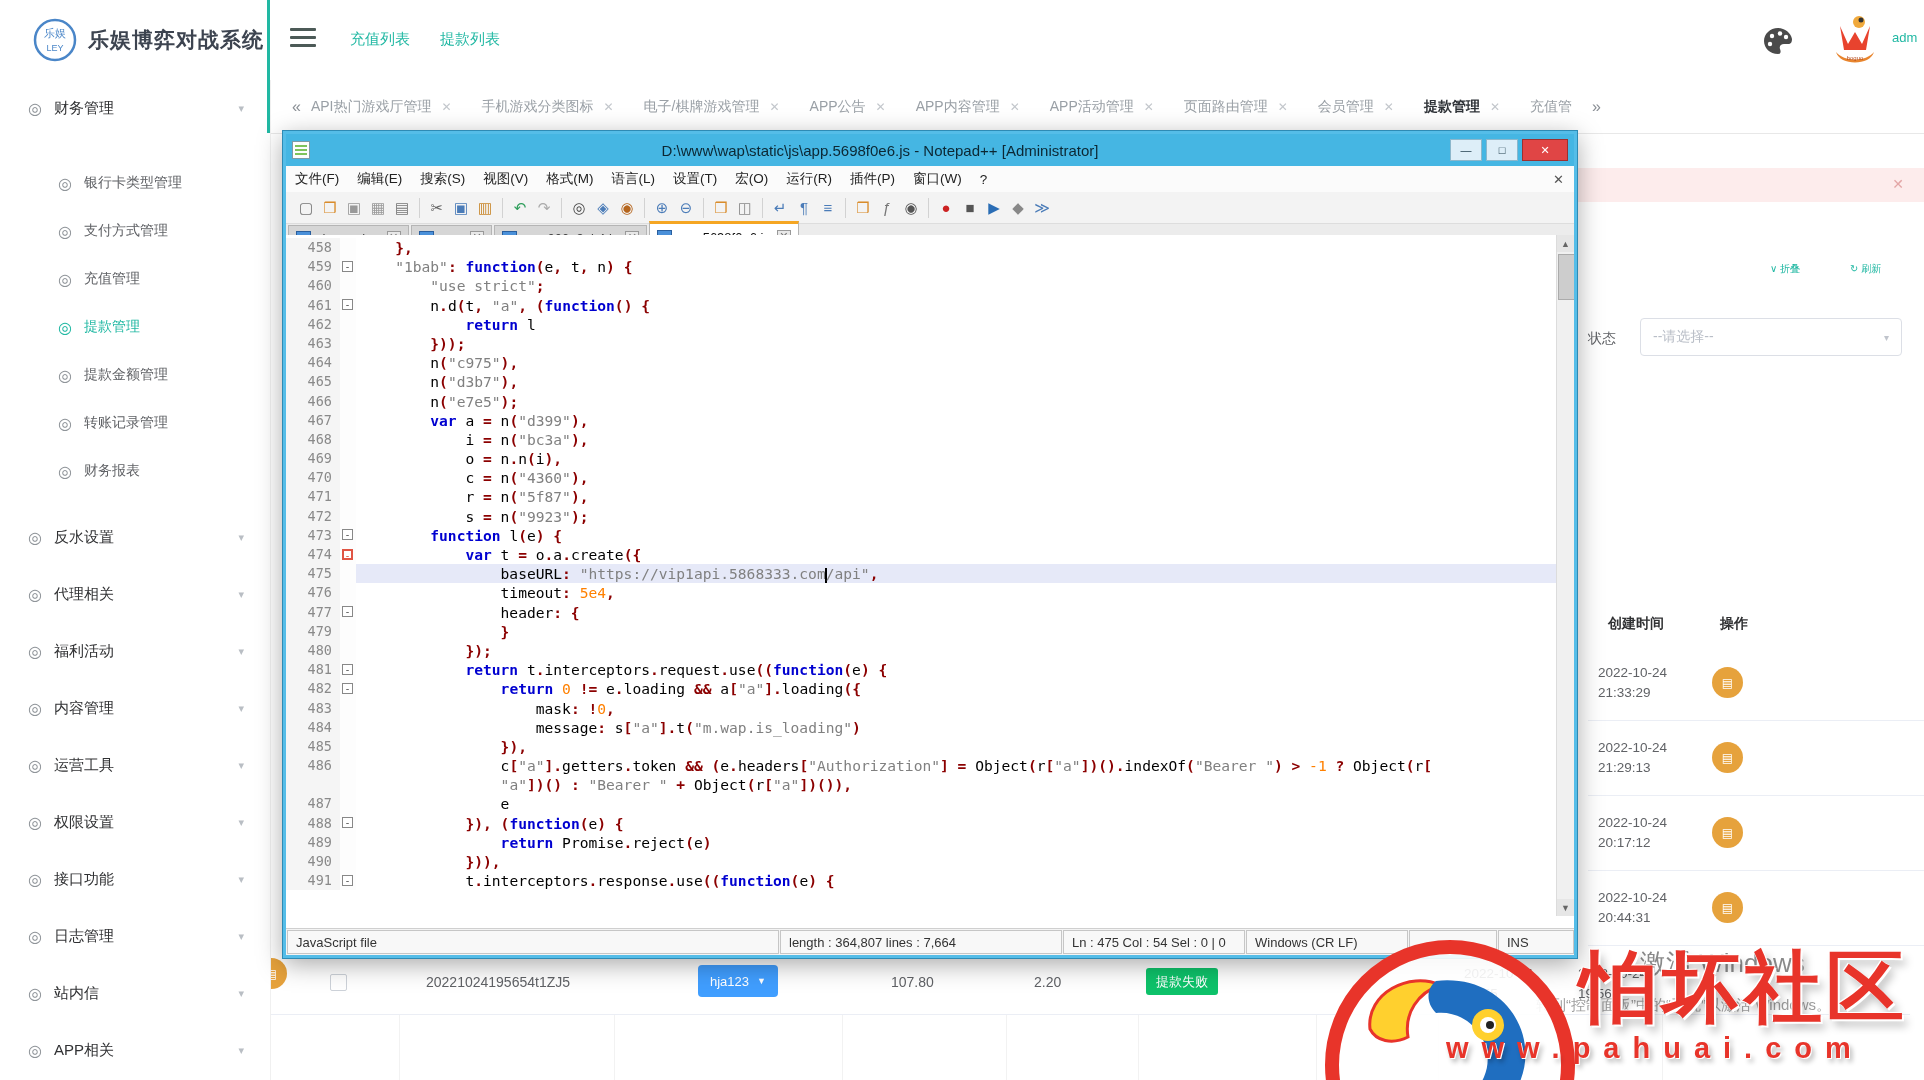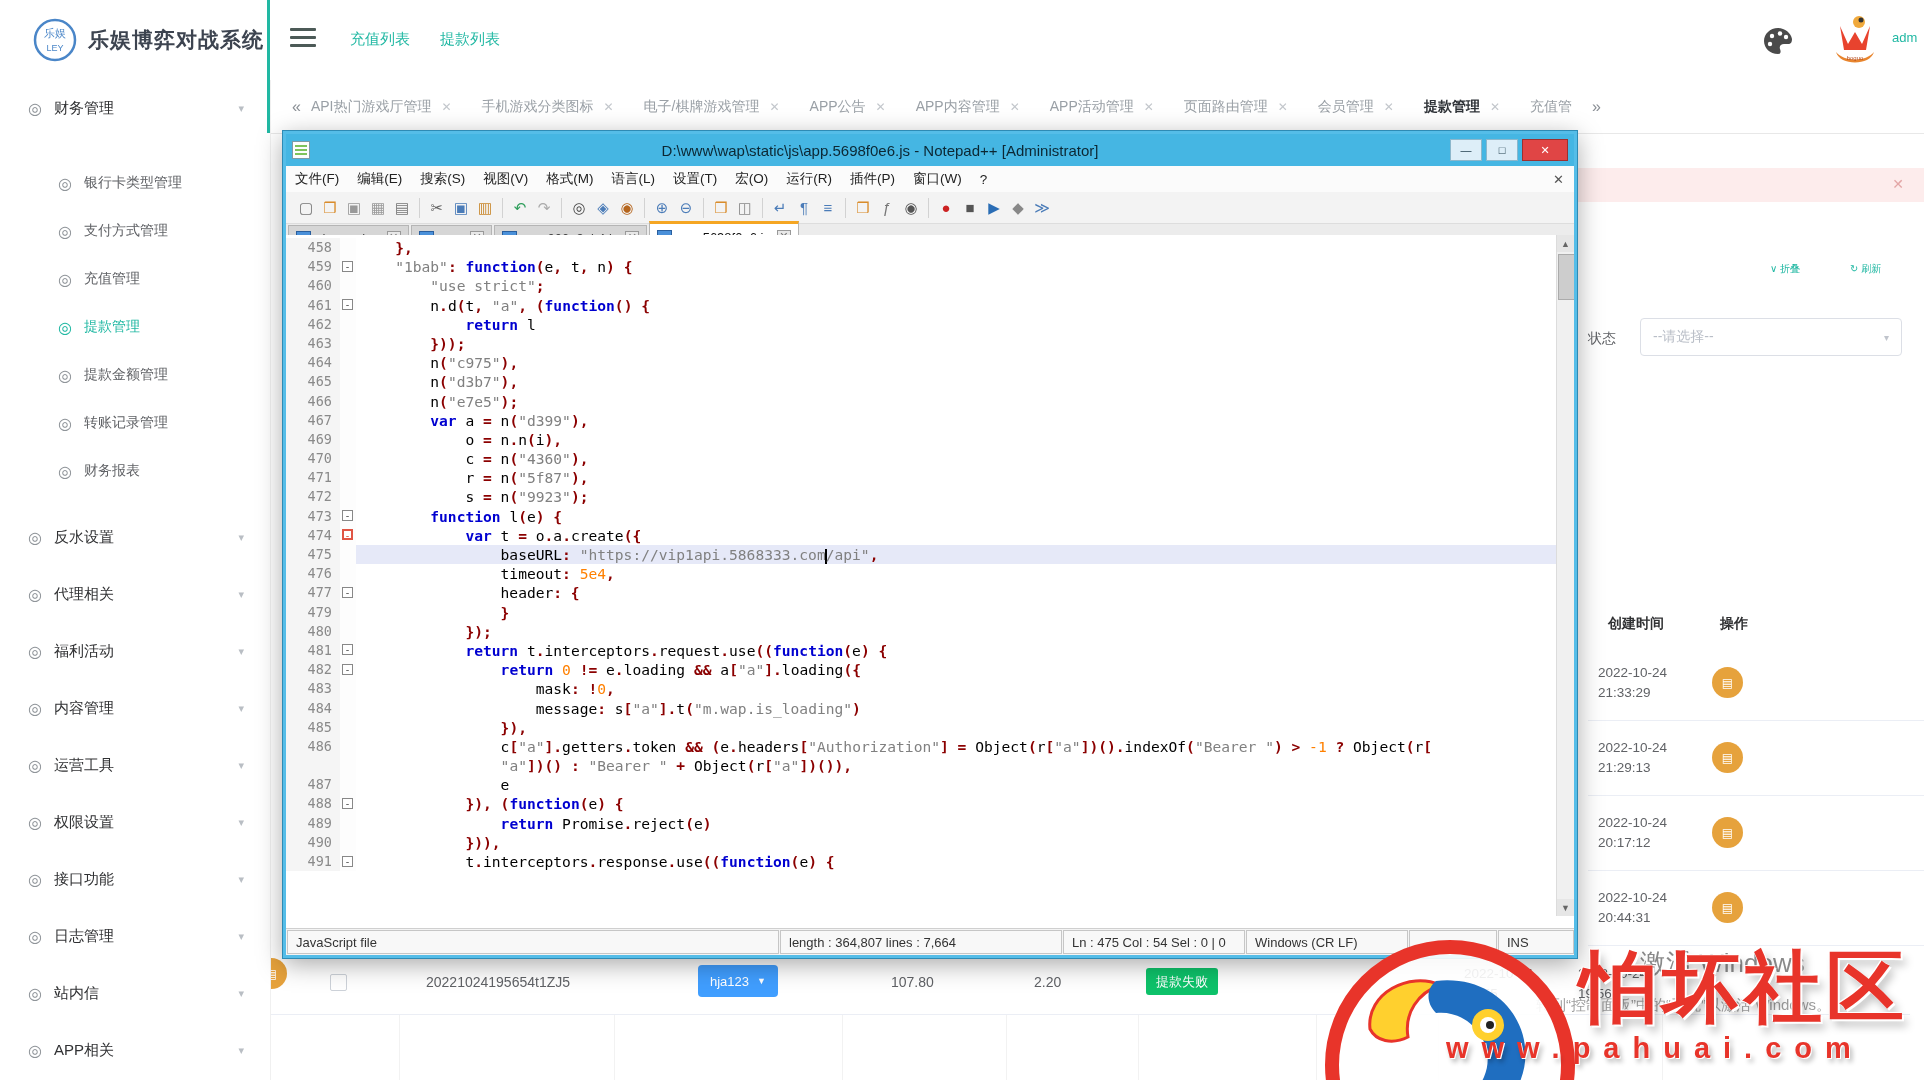--- a/index.html
+++ b/index.html
@@ -480,20 +480,21 @@
         <div class="cl"><span class="ln">458</span><span class="fd"></span><span class="tx"><span class="t-o">    },</span></span></div>
         <div class="cl"><span class="ln">459</span><span class="fd"><span class="fbox">-</span></span><span class="tx"><span class="t-p">    </span><span class="t-s">"1bab"</span><span class="t-o">: </span><span class="t-k">function</span><span class="t-o">(</span><span class="t-p">e</span><span class="t-o">, </span><span class="t-p">t</span><span class="t-o">, </span><span class="t-p">n</span><span class="t-o">) {</span></span></div>
         <div class="cl"><span class="ln">460</span><span class="fd"></span><span class="tx"><span class="t-p">        </span><span class="t-s">"use strict"</span><span class="t-o">;</span></span></div>
         <div class="cl"><span class="ln">461</span><span class="fd"><span class="fbox">-</span></span><span class="tx"><span class="t-p">        n</span><span class="t-o">.</span><span class="t-p">d</span><span class="t-o">(</span><span class="t-p">t</span><span class="t-o">, </span><span class="t-s">"a"</span><span class="t-o">, (</span><span class="t-k">function</span><span class="t-o">() {</span></span></div>
         <div class="cl"><span class="ln">462</span><span class="fd"></span><span class="tx"><span class="t-p">            </span><span class="t-k">return</span><span class="t-p"> l</span></span></div>
         <div class="cl"><span class="ln">463</span><span class="fd"></span><span class="tx"><span class="t-p">        </span><span class="t-o">}));</span></span></div>
         <div class="cl"><span class="ln">464</span><span class="fd"></span><span class="tx"><span class="t-p">        n</span><span class="t-o">(</span><span class="t-s">"c975"</span><span class="t-o">),</span></span></div>
         <div class="cl"><span class="ln">465</span><span class="fd"></span><span class="tx"><span class="t-p">        n</span><span class="t-o">(</span><span class="t-s">"d3b7"</span><span class="t-o">),</span></span></div>
         <div class="cl"><span class="ln">466</span><span class="fd"></span><span class="tx"><span class="t-p">        n</span><span class="t-o">(</span><span class="t-s">"e7e5"</span><span class="t-o">);</span></span></div>
         <div class="cl"><span class="ln">467</span><span class="fd"></span><span class="tx"><span class="t-p">        </span><span class="t-k">var</span><span class="t-p"> a </span><span class="t-o">=</span><span class="t-p"> n</span><span class="t-o">(</span><span class="t-s">"d399"</span><span class="t-o">),</span></span></div>
+        <div class="cl"><span class="ln">468</span><span class="fd"></span><span class="tx"><span class="t-p">            i </span><span class="t-o">=</span><span class="t-p"> n</span><span class="t-o">(</span><span class="t-s">"bc3a"</span><span class="t-o">),</span></span></div>
         <div class="cl"><span class="ln">469</span><span class="fd"></span><span class="tx"><span class="t-p">            o </span><span class="t-o">=</span><span class="t-p"> n</span><span class="t-o">.</span><span class="t-p">n</span><span class="t-o">(</span><span class="t-p">i</span><span class="t-o">),</span></span></div>
         <div class="cl"><span class="ln">470</span><span class="fd"></span><span class="tx"><span class="t-p">            c </span><span class="t-o">=</span><span class="t-p"> n</span><span class="t-o">(</span><span class="t-s">"4360"</span><span class="t-o">),</span></span></div>
         <div class="cl"><span class="ln">471</span><span class="fd"></span><span class="tx"><span class="t-p">            r </span><span class="t-o">=</span><span class="t-p"> n</span><span class="t-o">(</span><span class="t-s">"5f87"</span><span class="t-o">),</span></span></div>
         <div class="cl"><span class="ln">472</span><span class="fd"></span><span class="tx"><span class="t-p">            s </span><span class="t-o">=</span><span class="t-p"> n</span><span class="t-o">(</span><span class="t-s">"9923"</span><span class="t-o">);</span></span></div>
         <div class="cl"><span class="ln">473</span><span class="fd"><span class="fbox">-</span></span><span class="tx"><span class="t-p">        </span><span class="t-k">function</span><span class="t-p"> l</span><span class="t-o">(</span><span class="t-p">e</span><span class="t-o">) {</span></span></div>
         <div class="cl"><span class="ln">474</span><span class="fd"><span class="fbox red">-</span></span><span class="tx"><span class="t-p">            </span><span class="t-k">var</span><span class="t-p"> t </span><span class="t-o">=</span><span class="t-p"> o</span><span class="t-o">.</span><span class="t-p">a</span><span class="t-o">.</span><span class="t-p">create</span><span class="t-o">({</span></span></div>
         <div class="cl cur"><span class="ln">475</span><span class="fd"></span><span class="tx"><span class="t-p">                baseURL</span><span class="t-o">: </span><span class="t-s">"https://vip1api.5868333.com</span><span class="caret"></span><span class="t-s">/api"</span><span class="t-o">,</span></span></div>
         <div class="cl"><span class="ln">476</span><span class="fd"></span><span class="tx"><span class="t-p">                timeout</span><span class="t-o">: </span><span class="t-n">5e4</span><span class="t-o">,</span></span></div>
         <div class="cl"><span class="ln">477</span><span class="fd"><span class="fbox">-</span></span><span class="tx"><span class="t-p">                header</span><span class="t-o">: {</span></span></div>
         <div class="cl"><span class="ln">479</span><span class="fd"></span><span class="tx"><span class="t-p">                </span><span class="t-o">}</span></span></div>

